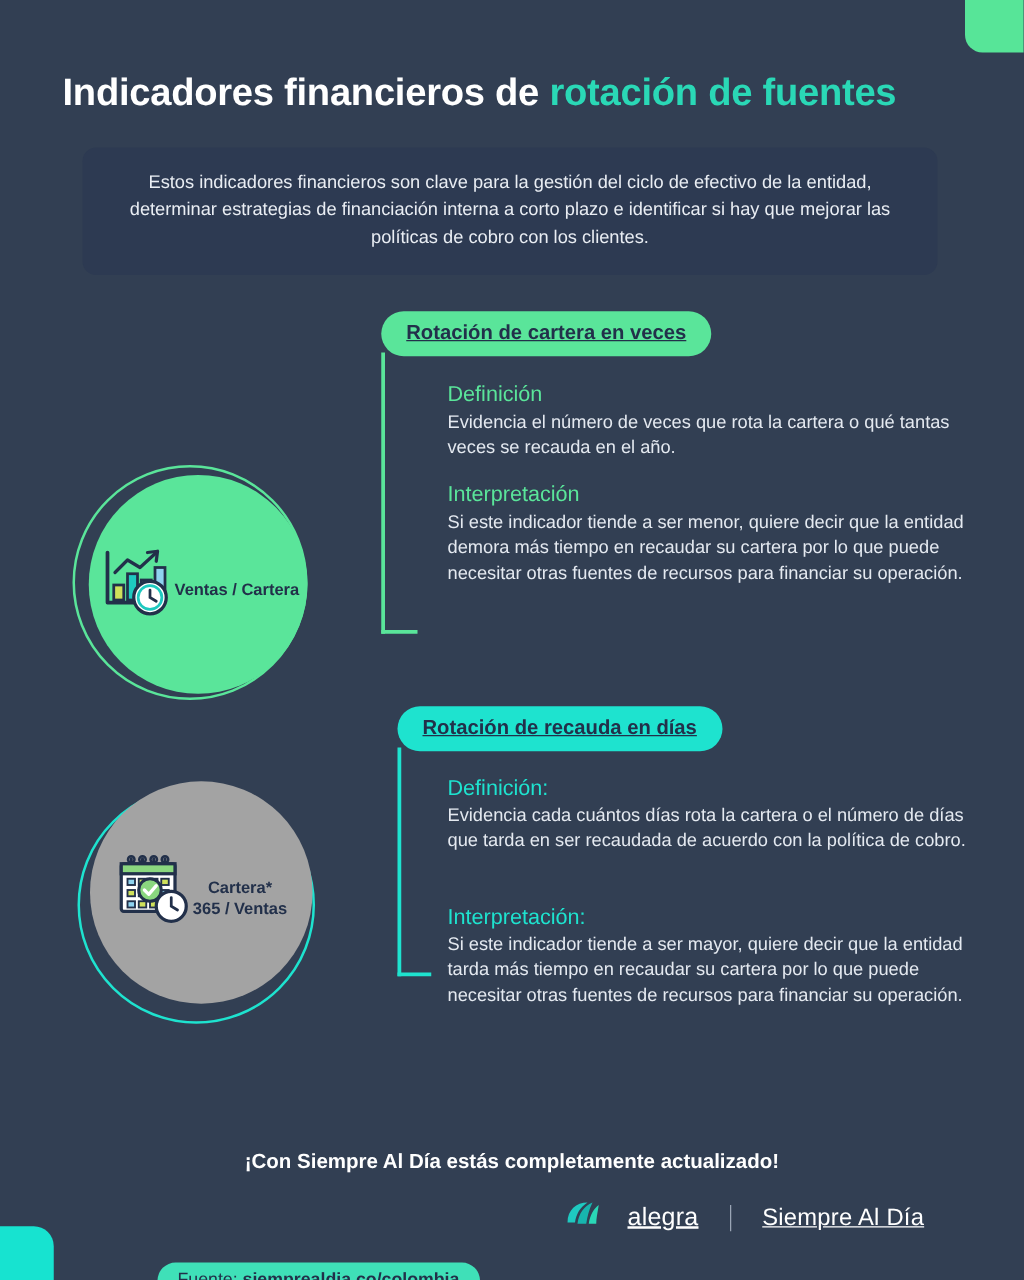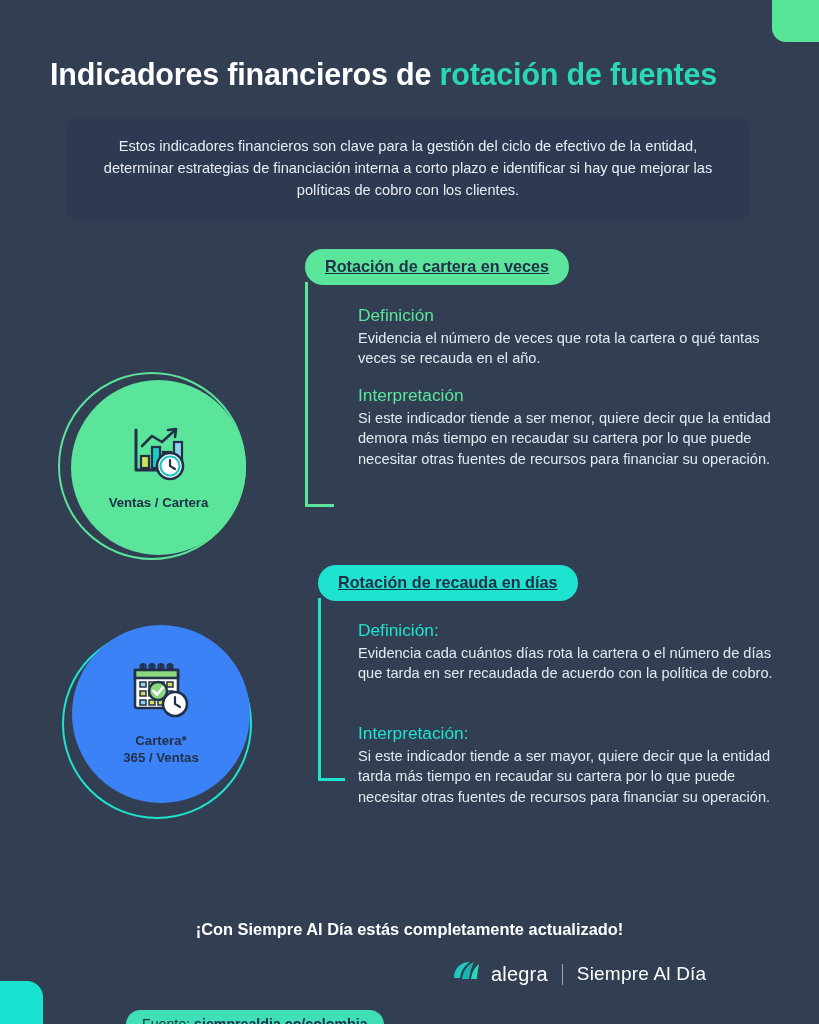--- a/index.html
+++ b/index.html
@@ -116,26 +116,26 @@
     border-radius: 50%;
     border: 2px solid;
     box-sizing: border-box;
   }
   .circle-arc.green { border-color: #5ae59a; }
   .circle-arc.cyan  { border-color: #1ee3cf; }
   .circle-main {
     position: absolute;
     border-radius: 50%;
     display: flex;
-    flex-direction: column;
+    flex-direction: row;
     align-items: center;
     justify-content: center;
   }
   .circle-main.green { background: #5ae59a; }
-  .circle-main.cyan  { background: #3b82f6; }
+  .circle-main.cyan  { background: #a3a3a3; }
   .circle-label {
     margin-top: 9px;
     font-size: 13.2px;
     font-weight: bold;
     color: #22304a;
     text-align: center;
     line-height: 1.25;
     white-space: pre-line;
   }
 
@@ -158,21 +158,22 @@
     color: #22304a;
     font-size: 14.2px;
     white-space: nowrap;
   }
   .source-pill b { font-weight: bold; }
   .brand {
     position: absolute;
     left: 452px; top: 960px;
     display: flex;
     align-items: center;
-    gap: 11px;
+    gap: 22px;
+    text-decoration: underline;
   }
   .brand .mark { display: block; }
   .brand .name {
     font-size: 20px;
     color: #ffffff;
     letter-spacing: 0.2px;
   }
   .brand .divider {
     width: 1px; height: 21px;
     background: #9aa5b5;

